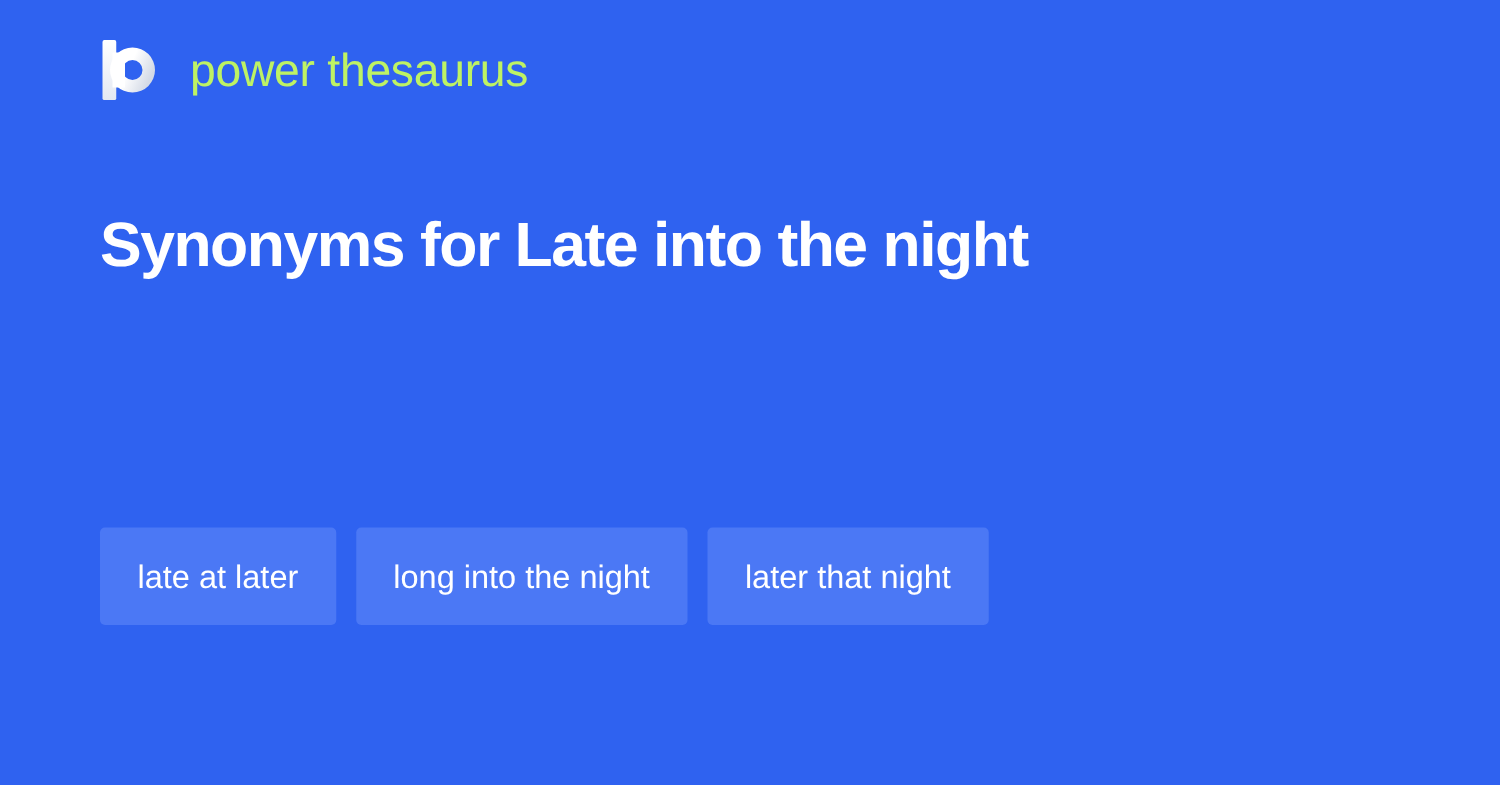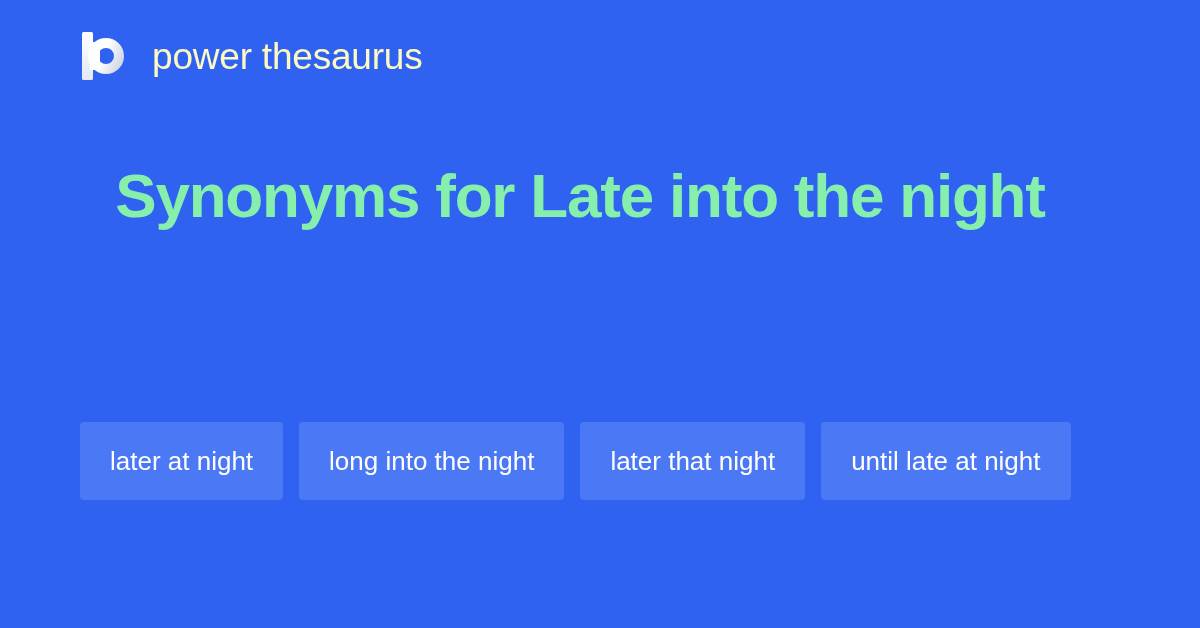--- a/index.html
+++ b/index.html
@@ -36,41 +36,40 @@
   }
 
   .logo-mark {
     width: 52px;
     height: 52px;
     display: block;
     flex: 0 0 52px;
   }
 
   .brand-name {
-    color: #fef9c3;
+    color: #bef264;
     font-size: 37px;
     line-height: 1;
     font-weight: 400;
     letter-spacing: -0.2px;
     white-space: nowrap;
     text-align: center;
   }
 
   
   .headline {
     position: absolute;
     left: 80px;
     top: 140px;
     width: 1000px;
-    color: #86efac;
-    font-size: 62px;
+    color: #ffffff;
+    font-size: 50px;
     line-height: 112px;
     font-weight: 700;
     letter-spacing: -1.2px;
-    text-align: center;
   }
 
   
   .chips {
     position: absolute;
     left: 80px;
     top: 422px;
     width: 1050px;
     display: flex;
     flex-wrap: wrap;
@@ -119,19 +118,18 @@
                M26 18 A8 8 0 1 0 26 34 A8 8 0 1 0 26 18 Z" fill-rule="evenodd"></path>
 
       <rect x="10" y="12" width="10" height="28" fill="#ffffff"></rect>
     </svg>
     <span class="brand-name">power thesaurus</span>
   </div>
 
   <h1 class="headline">Synonyms for Late into the night</h1>
 
   <div class="chips">
-    <div class="chip">later at night</div>
+    <div class="chip">late at later</div>
     <div class="chip">long into the night</div>
     <div class="chip">later that night</div>
-    <div class="chip">until late at night</div>
   </div>
 
 </div>
 
 </body></html>

